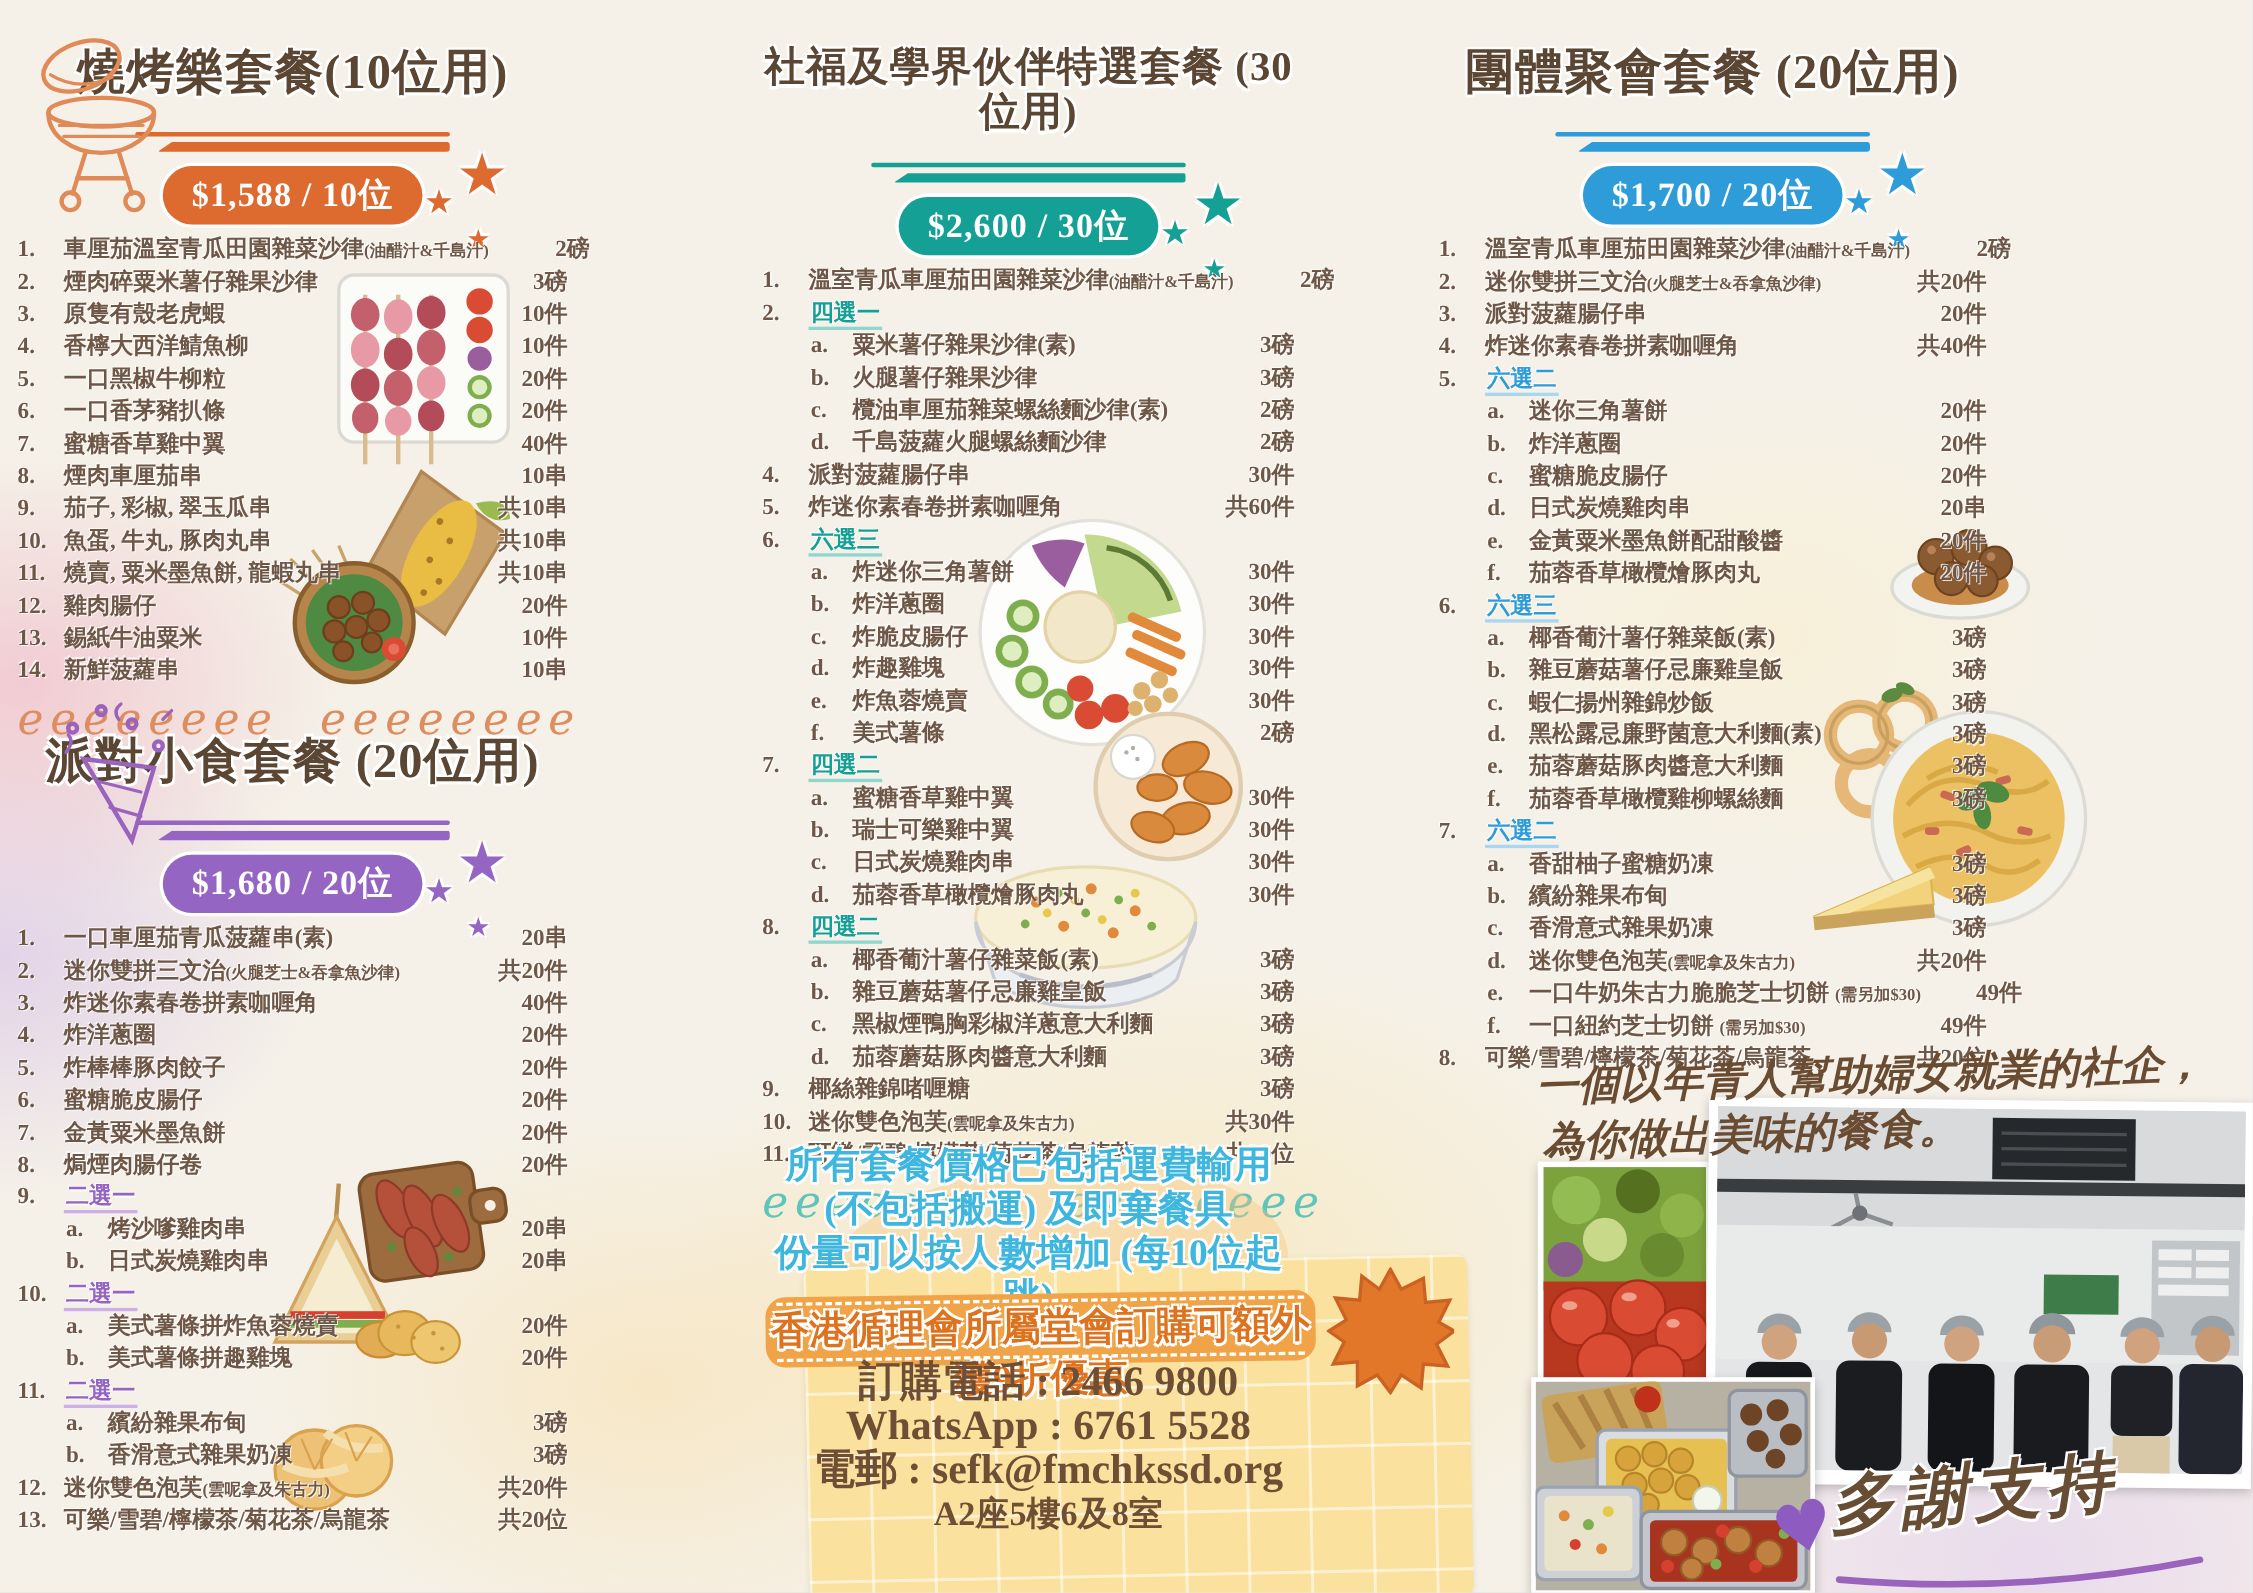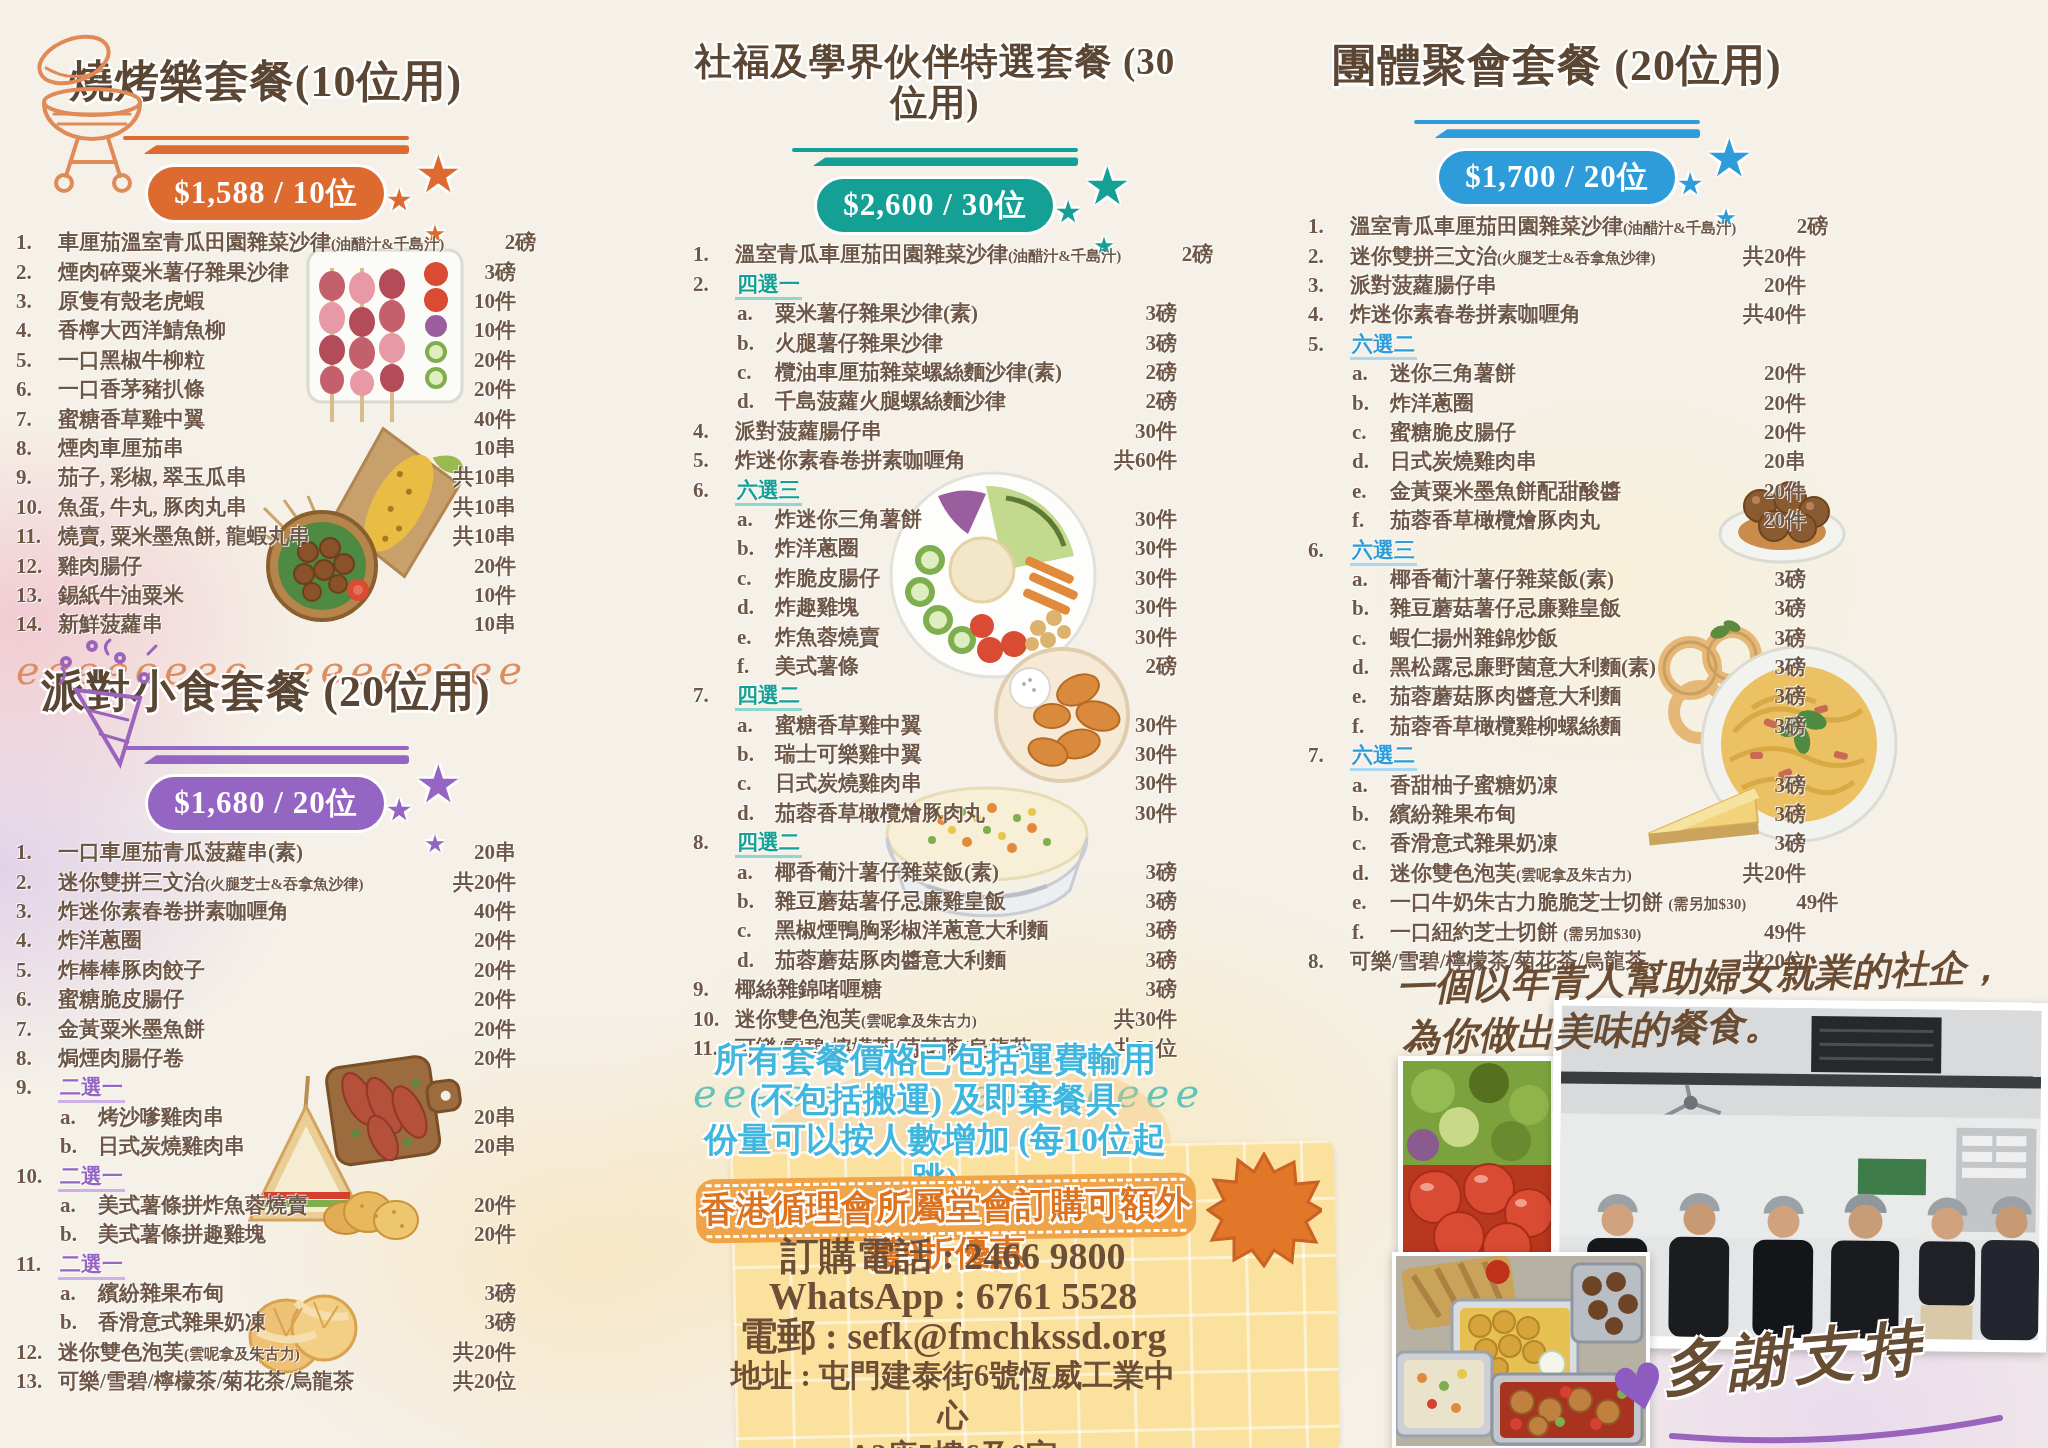--- a/index.html
+++ b/index.html
@@ -7,21 +7,21 @@
     font-family:"Liberation Serif","DejaVu Serif",serif;color:#6E5746;
     background:
       radial-gradient(420px 300px at 1% 43%, rgba(238,172,192,.55), transparent 70%),
       radial-gradient(420px 320px at 0% 60%, rgba(208,180,232,.5), transparent 70%),
       radial-gradient(520px 360px at 29% 87%, rgba(250,216,146,.4), transparent 70%),
       radial-gradient(660px 430px at 52% 80%, rgba(250,226,162,.5), transparent 70%),
       radial-gradient(600px 440px at 90% 98%, rgba(224,201,240,.55), transparent 72%),
       radial-gradient(420px 320px at 79% 40%, rgba(250,238,200,.5), transparent 70%),
       #F5F1E8;}
   .sec{position:absolute;}
-  .sec-bbq   {--accent:#DD6A2E;--soft:#F2BD92;left:16px; top:28px; width:500px;}
+  .sec-bbq   {--accent:#DD6A2E;--soft:#F2BD92;left:16px; top:12px; width:500px;}
   .sec-party {--accent:#9565C4;--soft:#CDB0E8;left:16px; top:638px;width:500px;}
   .sec-social{--accent:#14A094;--soft:#8FD6CE;left:693px;top:16px; width:484px;}
   .sec-group {--accent:#2E9CD9;--soft:#A9D6F0;left:1308px;top:12px;width:498px;}
   .halo{text-shadow:-2px -2px 0 #fff,2px -2px 0 #fff,-2px 2px 0 #fff,2px 2px 0 #fff,0 3px 0 #fff;}
   .sec-title{font-size:44px;line-height:1.12;font-weight:700;color:#5B4533;text-align:center;letter-spacing:1px;}
   .sec-social .sec-title{font-size:37px;}
   .rule{width:286px;margin:7px auto 0;}
   .rule .r1{height:4px;background:var(--accent);border-radius:2px;}
   .rule .r2{height:9px;background:var(--accent);border-radius:3px;margin:5px 0 0 20px;clip-path:polygon(5% 0,100% 0,100% 100%,0 100%);}
   .pill-wrap{position:relative;width:max-content;margin:18px auto 4px;}
@@ -472,21 +472,20 @@
   <svg class="icon" style="left:1206px;top:1152px;z-index:2;" width="116" height="116" viewBox="0 0 116 116">
     <polygon fill="#E2772A" stroke="#C96222" stroke-width="3" points="58,2 68,20 88,10 90,32 112,30 102,50 116,58 100,70 110,90 88,88 86,110 68,98 58,114 46,98 28,108 28,86 6,88 16,68 2,58 18,48 8,28 30,30 32,8 48,20"></polygon>
   </svg>
   <div class="banner-blob"></div>
   <div class="banner-text halo">香港循理會所屬堂會訂購可額外獲9折優惠</div>
 
   <div class="contact">
     <div>訂購電話 : 2466 9800</div>
     <div>WhatsApp : 6761 5528</div>
     <div>電郵 : sefk@fmchkssd.org</div>
-    <div class="addr">地址 : 屯門建泰街6號恆威工業中心</div>
     <div class="addr">A2座5樓6及8室</div>
   </div>
 
   <section class="sec sec-group">
     <h1 class="sec-title halo">團體聚會套餐 (20位用)</h1>
     <div class="rule">
         <div class="r1"></div>
         <div class="r2"></div>
       </div>
     <div class="pill-wrap">

